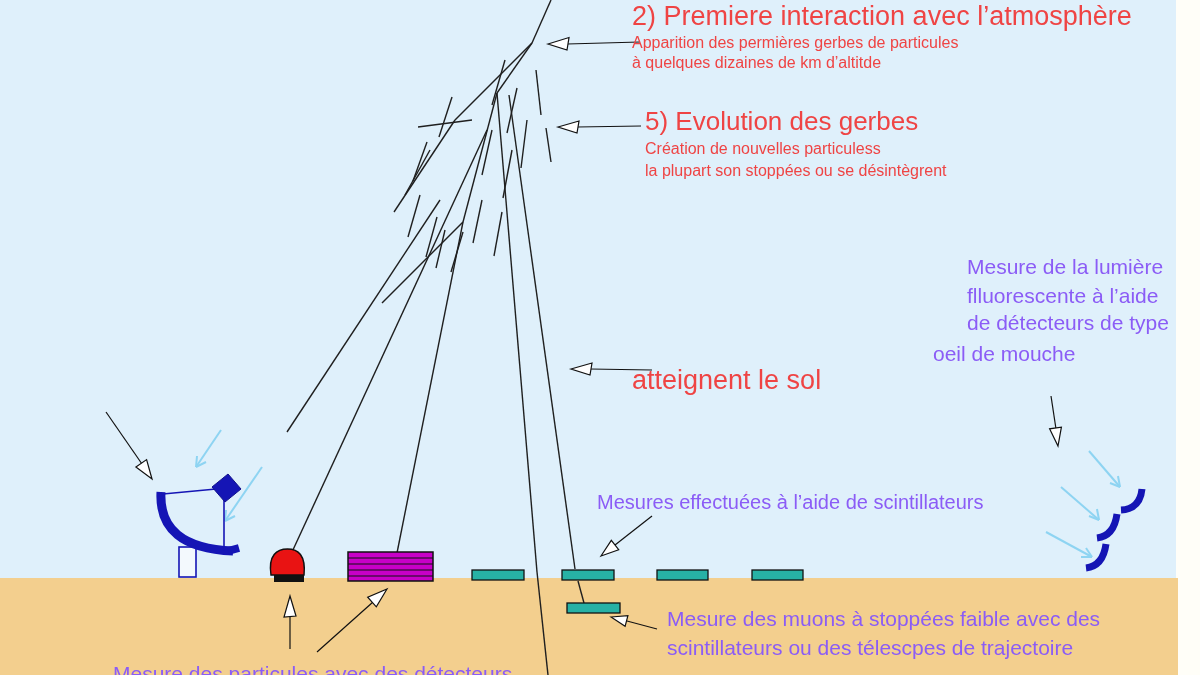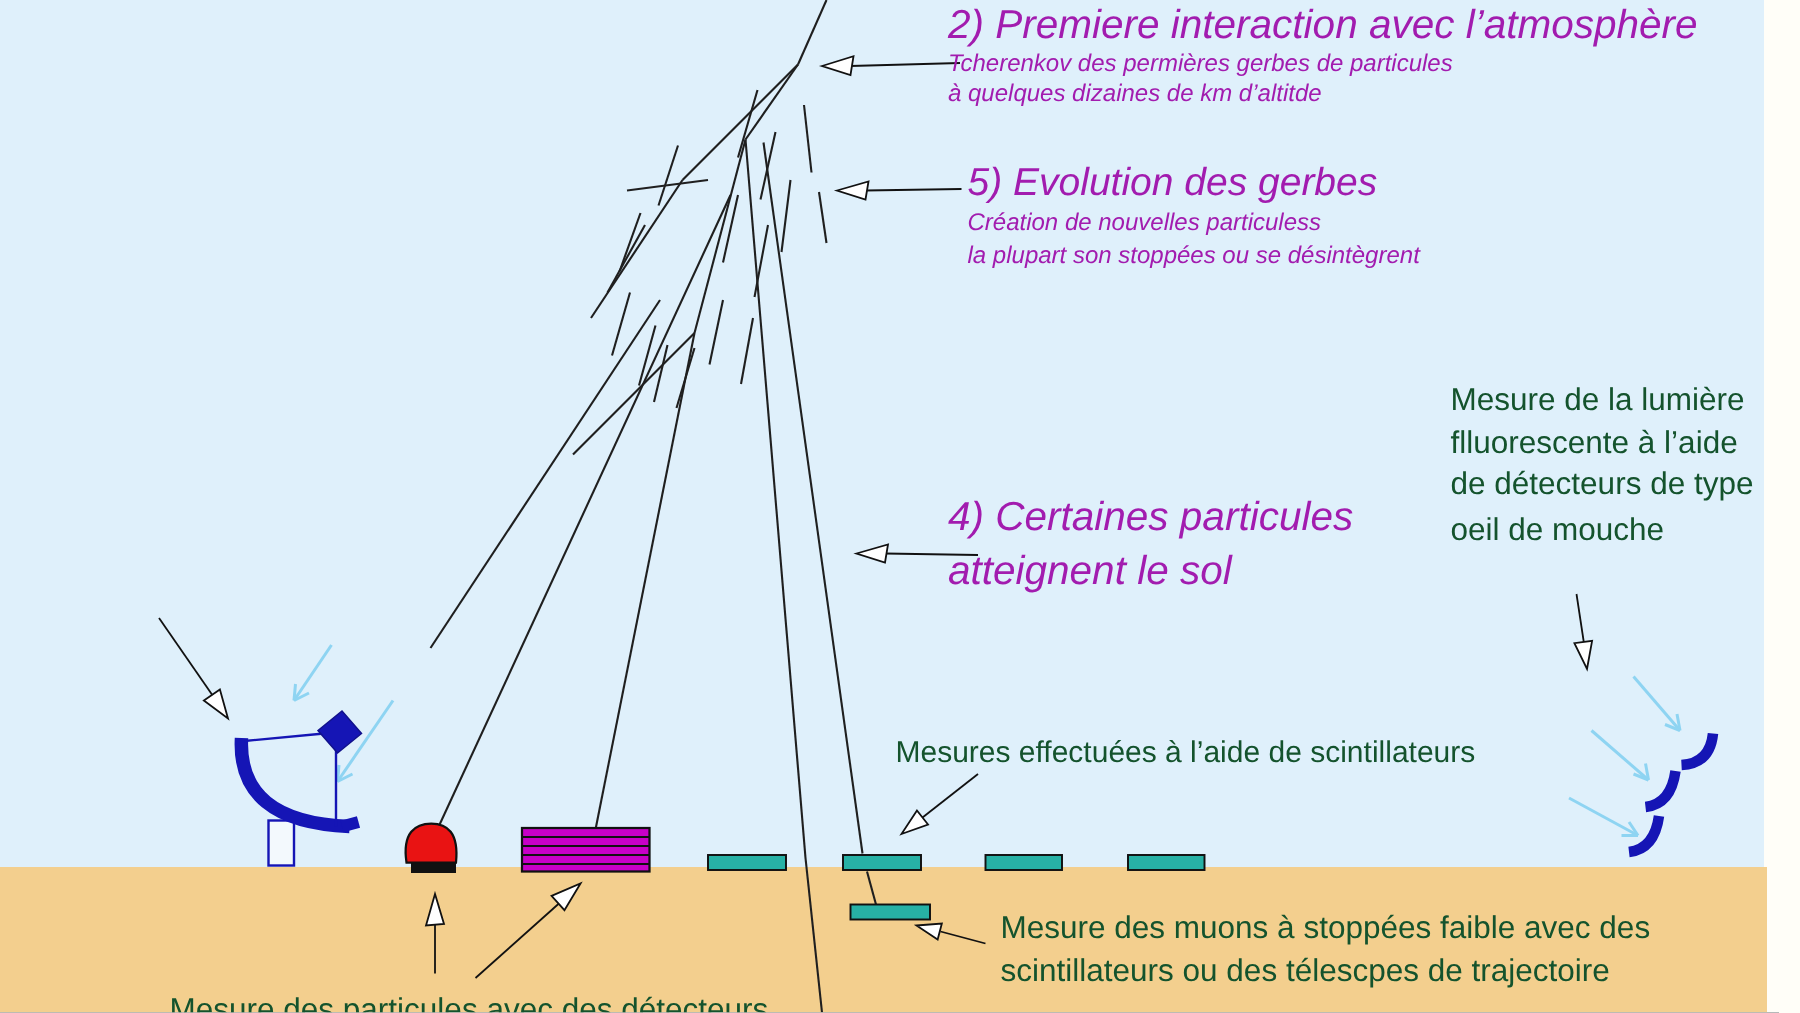--- a/index.html
+++ b/index.html
@@ -2,22 +2,22 @@
 <html><head>
 <meta charset="utf-8">
 <style>
   html,body{margin:0;padding:0;background:#888;}
   #stage{position:relative;width:1200px;height:675px;overflow:hidden;
          font-family:"Liberation Sans",sans-serif;background:#fffef8;}
   .sky{position:absolute;left:0;top:0;width:1176px;height:578px;background:#dff0fb;}
   .ground{position:absolute;left:0;top:578px;width:1178px;height:97px;background:#f3cf8e;}
   .overlay{position:absolute;left:0;top:0;width:1200px;height:675px;}
   .txt{position:absolute;white-space:nowrap;}
-  .black{color:#a21caf;font-style:italic;}
-  .blue{color:#14532d;}
+  .black{color:#ef4444;}
+  .blue{color:#8b5cf6;}
   .t-big{font-size:27px;line-height:32px;}
   .t-med{font-size:26px;line-height:30px;}
   .t-sub{font-size:16px;line-height:19px;}
   .t-blue{font-size:20px;line-height:27px;}
   .t-blue2{font-size:21px;line-height:29px;}
 </style>
 </head>
 <body>
 
 <div id="stage">
@@ -163,35 +163,34 @@
     </g>
 
     <g stroke="#1515b5" stroke-width="7" fill="none">
       <path d="M1121 510 Q 1140 509 1142 489"></path>
       <path d="M1097 538 Q 1114 536 1117 514"></path>
       <path d="M1086 568 Q 1103 566 1106 544"></path>
     </g>
   </svg>
 
   <div class="txt black t-big" style="left:632px;top:0px;">2) Premiere interaction avec l’atmosphère</div>
-  <div class="txt black t-sub" style="left:632px;top:33px;">Tcherenkov des permières gerbes de particules</div>
+  <div class="txt black t-sub" style="left:632px;top:33px;">Apparition des permières gerbes de particules</div>
   <div class="txt black t-sub" style="left:632px;top:53px;">à quelques dizaines de km d’altitde</div>
 
   <div class="txt black t-med" style="left:645px;top:106px;">5) Evolution des gerbes</div>
   <div class="txt black t-sub" style="left:645px;top:139px;">Création de nouvelles  particuless</div>
   <div class="txt black t-sub" style="left:645px;top:161px;">la plupart son stoppées ou se désintègrent</div>
 
-  <div class="txt black t-big" style="left:632px;top:328px;">4) Certaines particules</div>
   <div class="txt black t-big" style="left:632px;top:364px;">atteignent le sol</div>
 
 
   <div class="txt blue t-blue2" style="left:967px;top:252px;">Mesure de la lumière</div>
   <div class="txt blue t-blue2" style="left:967px;top:281px;">flluorescente à l’aide</div>
   <div class="txt blue t-blue2" style="left:967px;top:308px;">de détecteurs de type</div>
-  <div class="txt blue t-blue2" style="left:967px;top:339px;"> oeil de mouche</div>
+  <div class="txt blue t-blue2" style="left:933px;top:339px;"> oeil de mouche</div>
 
   <div class="txt blue t-blue" style="left:597px;top:489px;">Mesures effectuées à l’aide de scintillateurs</div>
 
   <div class="txt blue t-blue2" style="left:667px;top:604px;">Mesure des muons à stoppées faible avec des</div>
   <div class="txt blue t-blue2" style="left:667px;top:633px;">scintillateurs ou des télescpes de trajectoire</div>
 
   <div class="txt blue" style="left:113px;top:660px;font-size:21px;line-height:28px;">Mesure des particules avec des détecteurs</div>
 
 </div>
 

